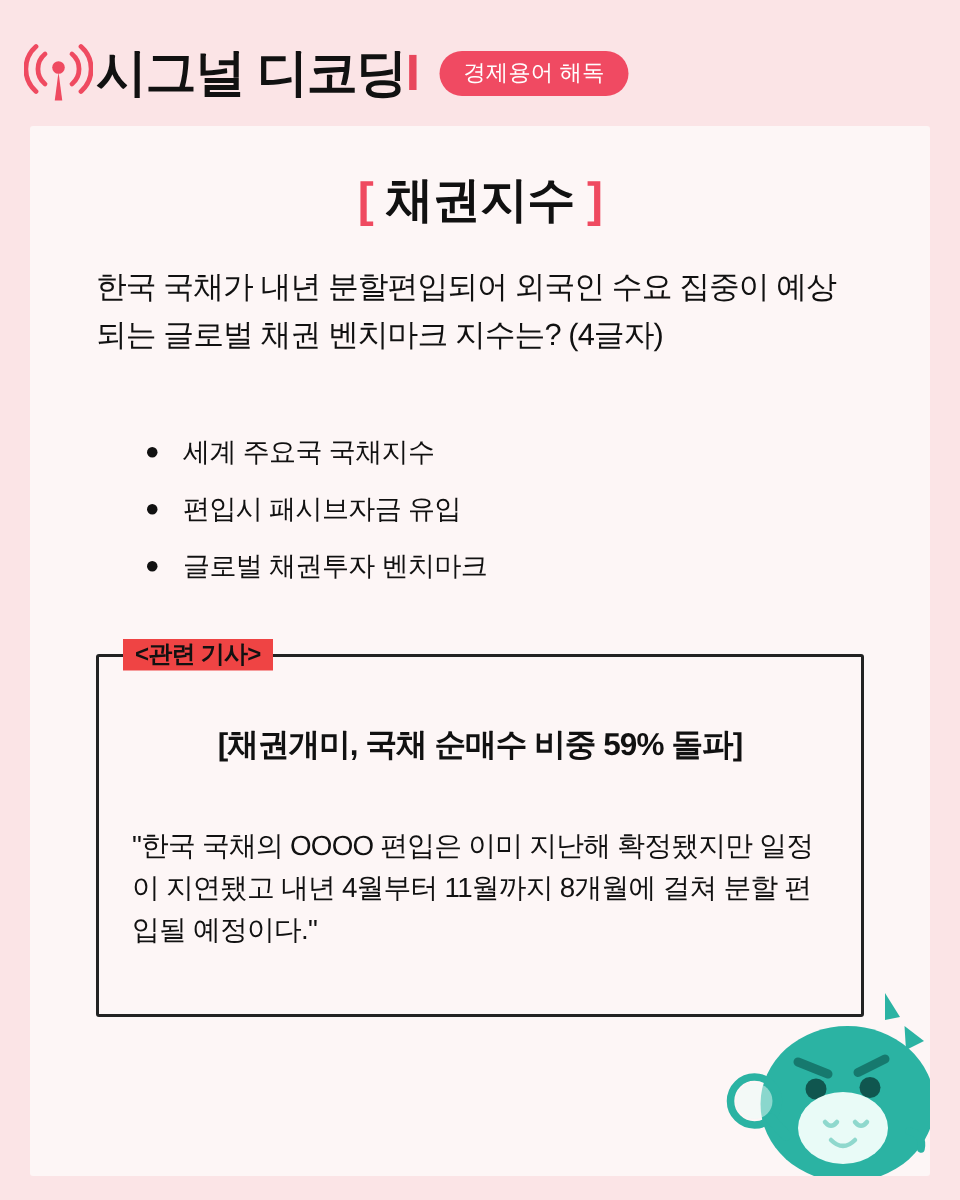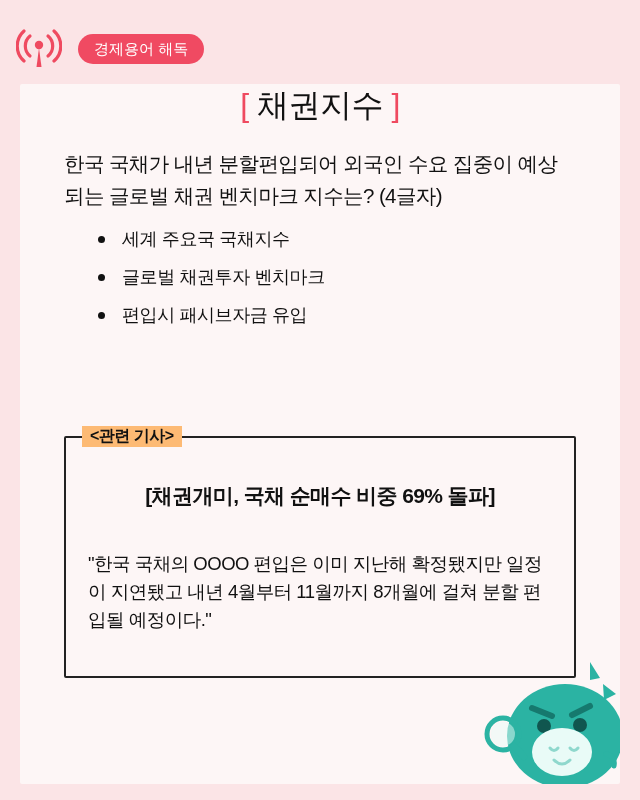--- a/index.html
+++ b/index.html
@@ -53,37 +53,38 @@
   .card {
     position: absolute;
     top: 84px; left: 20px;
     width: 600px; height: 700px;
     background: #fdf6f6;
     border-radius: 2px;
   }
 
   .q-title {
     text-align: center;
+    margin-top: 28px;
     font-size: 32px;
-    font-weight: normal;
+    font-weight: bold;
     color: #111;
     letter-spacing: -0.5px;
   }
   .q-title .bracket { color: #ef4a60; }
 
   .q-body {
     margin: 20px 44px 0 44px;
     font-size: 20.5px;
     line-height: 1.55;
     color: #111;
     letter-spacing: -0.6px;
   }
 
   .hints {
-    margin: 16px 0 0 76px;
+    margin: 50px 0 0 76px;
     list-style: none;
   }
   .hints li {
     position: relative;
     font-size: 18px;
     line-height: 1.3;
     color: #111;
     margin-bottom: 15px;
     padding-left: 26px;
     letter-spacing: -0.4px;
@@ -101,21 +102,21 @@
   .article-box {
     position: absolute;
     left: 44px; top: 352px;
     width: 512px; height: 242px;
     border: 2px solid #222;
     border-radius: 2px;
   }
   .article-legend {
     position: absolute;
     top: -12px; left: 16px;
-    background: #fdba74;
+    background: #ef4444;
     padding: 0 8px;
     font-size: 16px;
     font-weight: bold;
     color: #111;
     letter-spacing: -0.5px;
   }
   .article-headline {
     margin-top: 44px;
     text-align: center;
     font-size: 21px;
@@ -147,40 +148,43 @@
       <g stroke="#ef4a60" stroke-width="3.2" fill="none" stroke-linecap="round">
         <path d="M14 10 A13 13 0 0 0 14 30"></path>
         <path d="M8 5 A20 20 0 0 0 8 35"></path>
         <path d="M32 10 A13 13 0 0 1 32 30"></path>
         <path d="M38 5 A20 20 0 0 1 38 35"></path>
       </g>
       <circle cx="23" cy="19" r="4.2" fill="#ef4a60"></circle>
       <path d="M23 22 L20.5 41 L25.5 41 Z" fill="#ef4a60"></path>
     </svg>
   </div>
+  <div class="brand-title">
+    <span>시그널 디코딩</span><span class="accent">I</span>
+  </div>
   <div class="badge">경제용어 해독</div>
 </div>
 
 <div class="card">
 
   <div class="q-title">
     <span class="bracket">[</span><span> 채권지수 </span><span class="bracket">]</span>
   </div>
 
   <div class="q-body">한국 국채가 내년 분할편입되어 외국인 수요 집중이 예상되는 글로벌 채권 벤치마크 지수는? (4글자)</div>
 
   <ul class="hints">
     <li>세계 주요국 국채지수</li>
+    <li>편입시 패시브자금 유입</li>
     <li>글로벌 채권투자 벤치마크</li>
-    <li>편입시 패시브자금 유입</li>
   </ul>
 
   <div class="article-box">
     <div class="article-legend">&lt;관련 기사&gt;</div>
-    <div class="article-headline">[채권개미, 국채 순매수 비중 69% 돌파]</div>
+    <div class="article-headline">[채권개미, 국채 순매수 비중 59% 돌파]</div>
     <div class="article-quote">"한국 국채의 OOOO 편입은 이미 지난해 확정됐지만 일정이 지연됐고 내년 4월부터 11월까지 8개월에 걸쳐 분할 편입될 예정이다."</div>
   </div>
 
   <div class="mascot">
     <svg width="180" height="140" viewBox="0 0 180 140">
 
       <path d="M150 18 L160 34 L150 36 Z" fill="#2bb3a3"></path>
       <path d="M163 40 L176 50 L164 56 Z" fill="#2bb3a3"></path>
       <path d="M170 70 L180 82 L168 86 Z" fill="#2bb3a3"></path>
       <ellipse cx="125" cy="92" rx="58" ry="52" fill="#2bb3a3"></ellipse>

